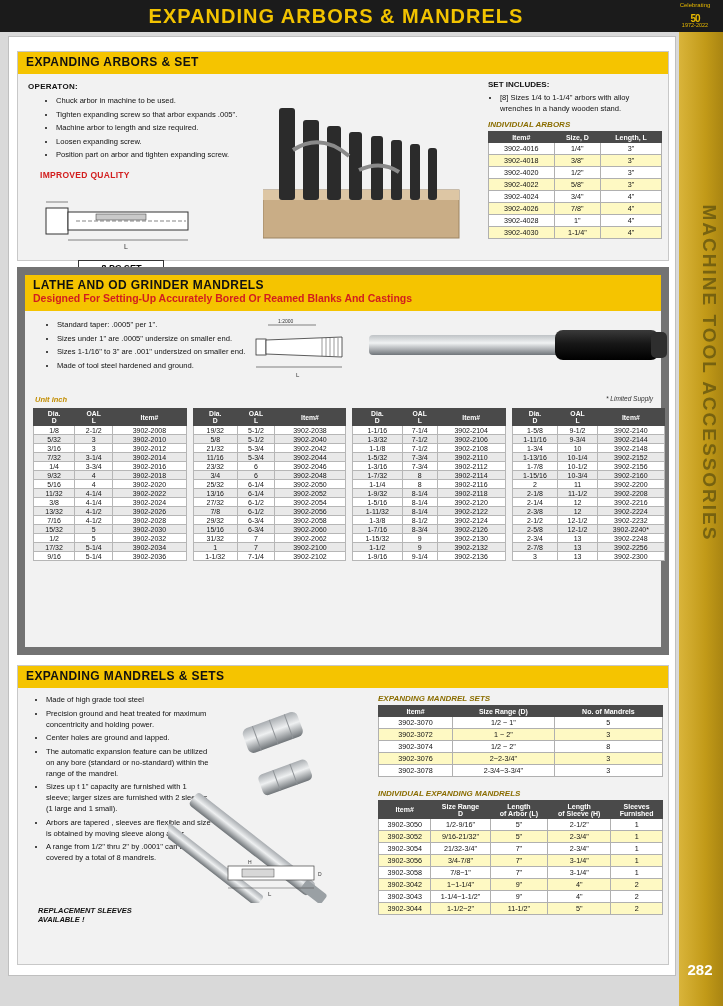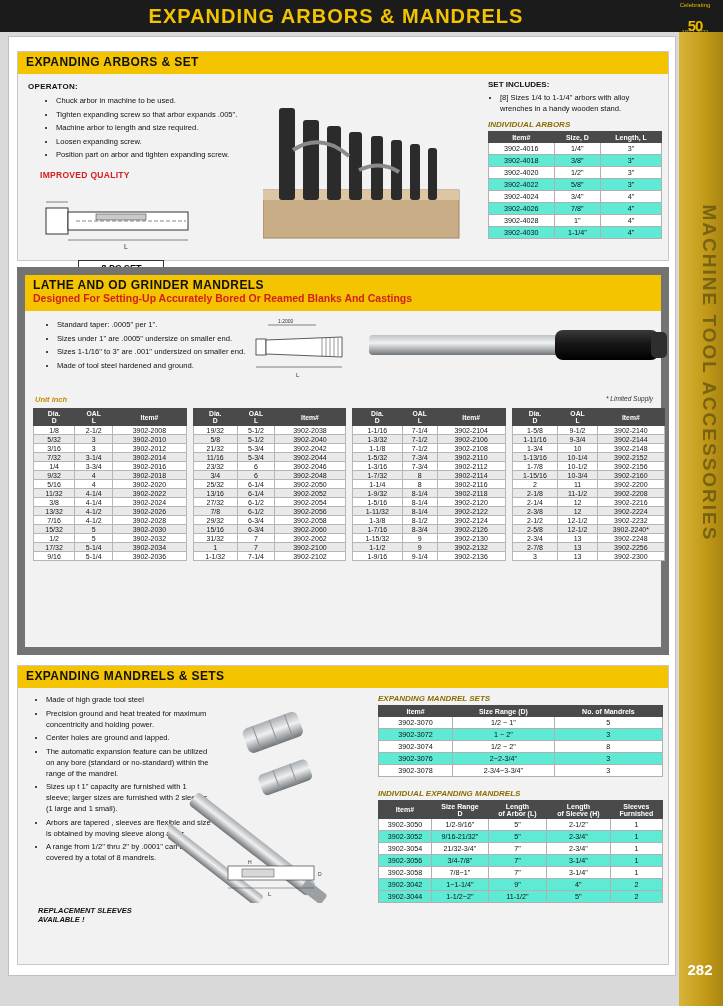--- a/index.html
+++ b/index.html
@@ -19,21 +19,21 @@
   .header-title {
     position:absolute; left:0; top:0; width:672px; height:32px;
     color:#f2c300; font-weight:bold; font-size:20px; letter-spacing:1px;
     text-align:center; line-height:32px;
     font-family:"Liberation Sans", sans-serif;
   }
   .celebrating {
     position:absolute; right:6px; top:2px; width:44px; height:30px;
     color:#e8b900; font-size:6px; text-align:center; line-height:7px;
   }
-  .celebrating .big { font-size:15px; font-weight:bold; letter-spacing:-1px; display:block; margin-top:13px;}
+  .celebrating .big { font-size:10px; font-weight:bold; letter-spacing:-1px; display:block; margin-top:6px;}
   
   .side-tab {
     position:absolute; right:0; top:32px; width:44px; height:974px;
     background:#c9a227;
     background:linear-gradient(90deg,#d9b43a 0%, #c29a18 60%, #a98512 100%);
   }
   .side-tab-text {
     position:absolute; left:-300px; top:330px; width:660px;
     transform:rotate(90deg); transform-origin:center;
     color:#6b5a10; font-size:19px; font-weight:bold; letter-spacing:2px;
@@ -80,21 +80,21 @@
   
   table.t { border-collapse:collapse; font-size:7.2px; width:100%; }
   table.t th {
     background:#4a4a4a; color:#fff; font-size:7px; font-weight:bold;
     border:1px solid #4a4a4a; padding:1.5px 2px; text-align:center;
   }
   table.t td {
     border:1px solid #b0b0b0; padding:1px 2px; text-align:center;
     background:#fff; color:#111;
   }
-  table.t tr.alt td { background:#5eead4; }
+  table.t tr.alt td { background:#fef9c3; }
   .tbl-caption {
     font-size:8px; font-weight:bold; font-style:italic; color:#8a6d00; margin-bottom:2px;
   }
   .set-includes { font-size:8px; font-weight:bold; color:#111; }
   
   #sec2 {
     top:230px; height:388px;
     border:8px solid #737373;
   }
   .unit-label { font-size:7.5px; font-style:italic; font-weight:bold; color:#c28d00; }
@@ -794,20 +794,27 @@
               <td>3-1/4"</td>
               <td>1</td>
             </tr>
             <tr class="alt">
               <td>3902-3042</td>
               <td>1~1-1/4"</td>
               <td>9"</td>
               <td>4"</td>
               <td>2</td>
             </tr>
+            <tr>
+              <td>3902-3043</td>
+              <td>1-1/4~1-1/2"</td>
+              <td>9"</td>
+              <td>4"</td>
+              <td>2</td>
+            </tr>
             <tr class="alt">
               <td>3902-3044</td>
               <td>1-1/2~2"</td>
               <td>11-1/2"</td>
               <td>5"</td>
               <td>2</td>
             </tr>
           </tbody>
       </table>
     </div>

